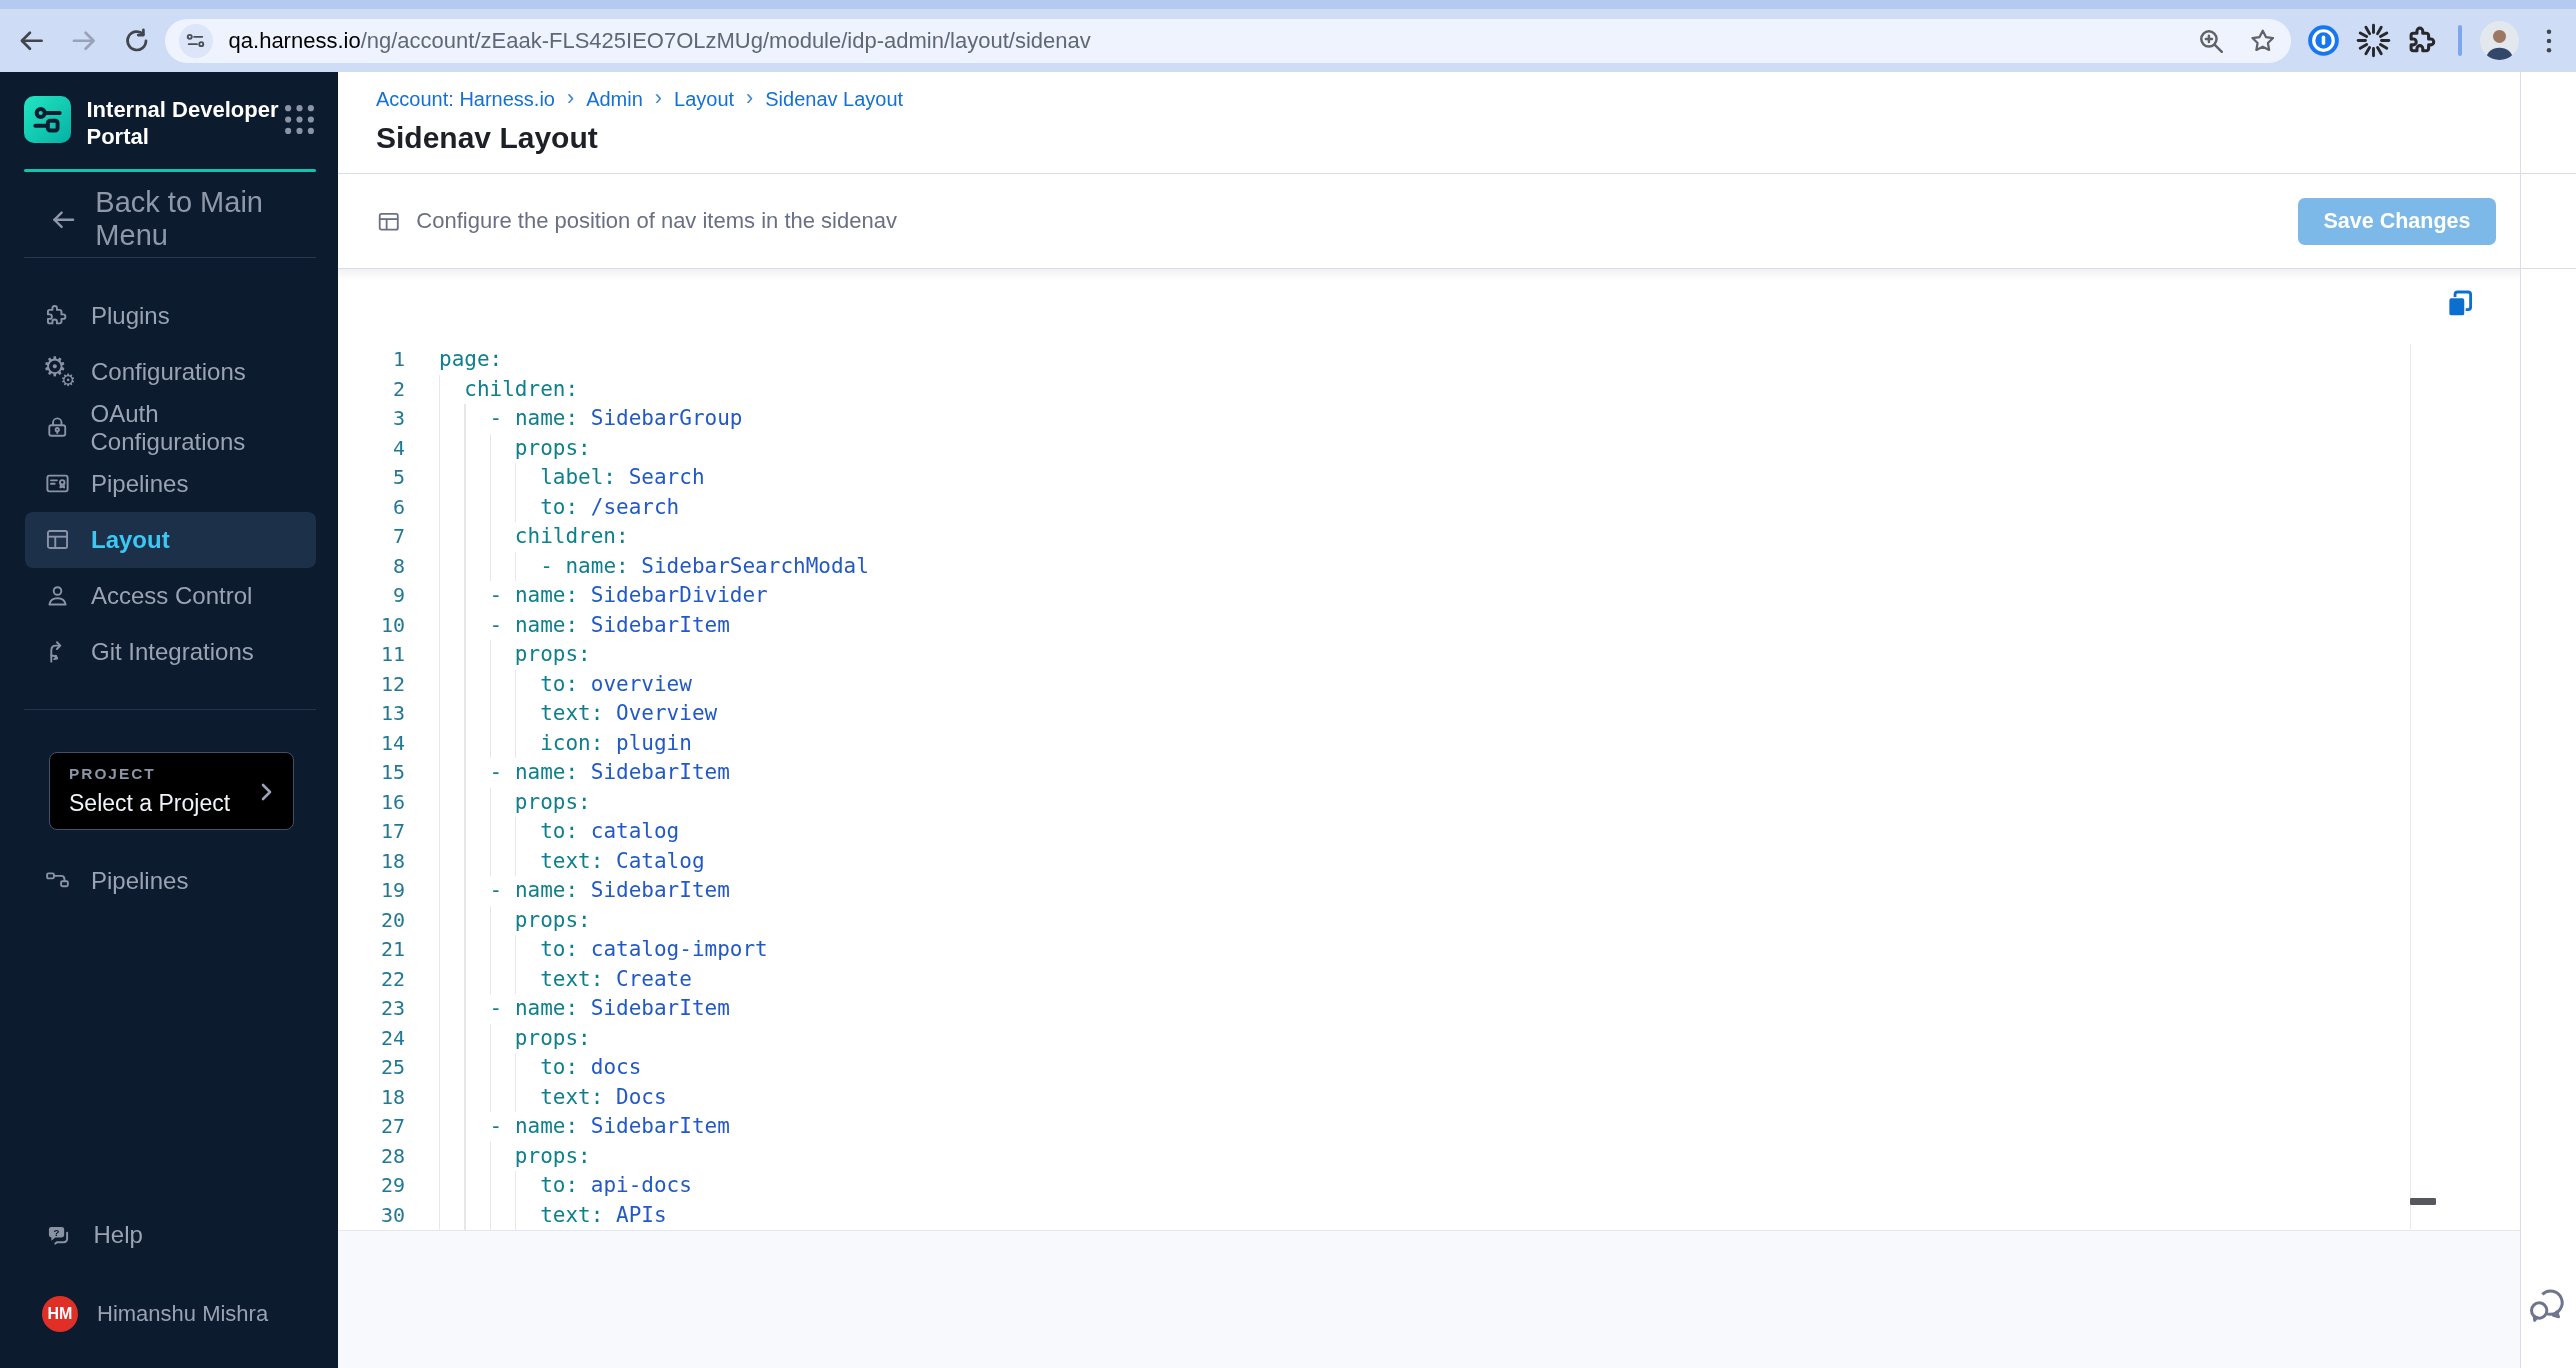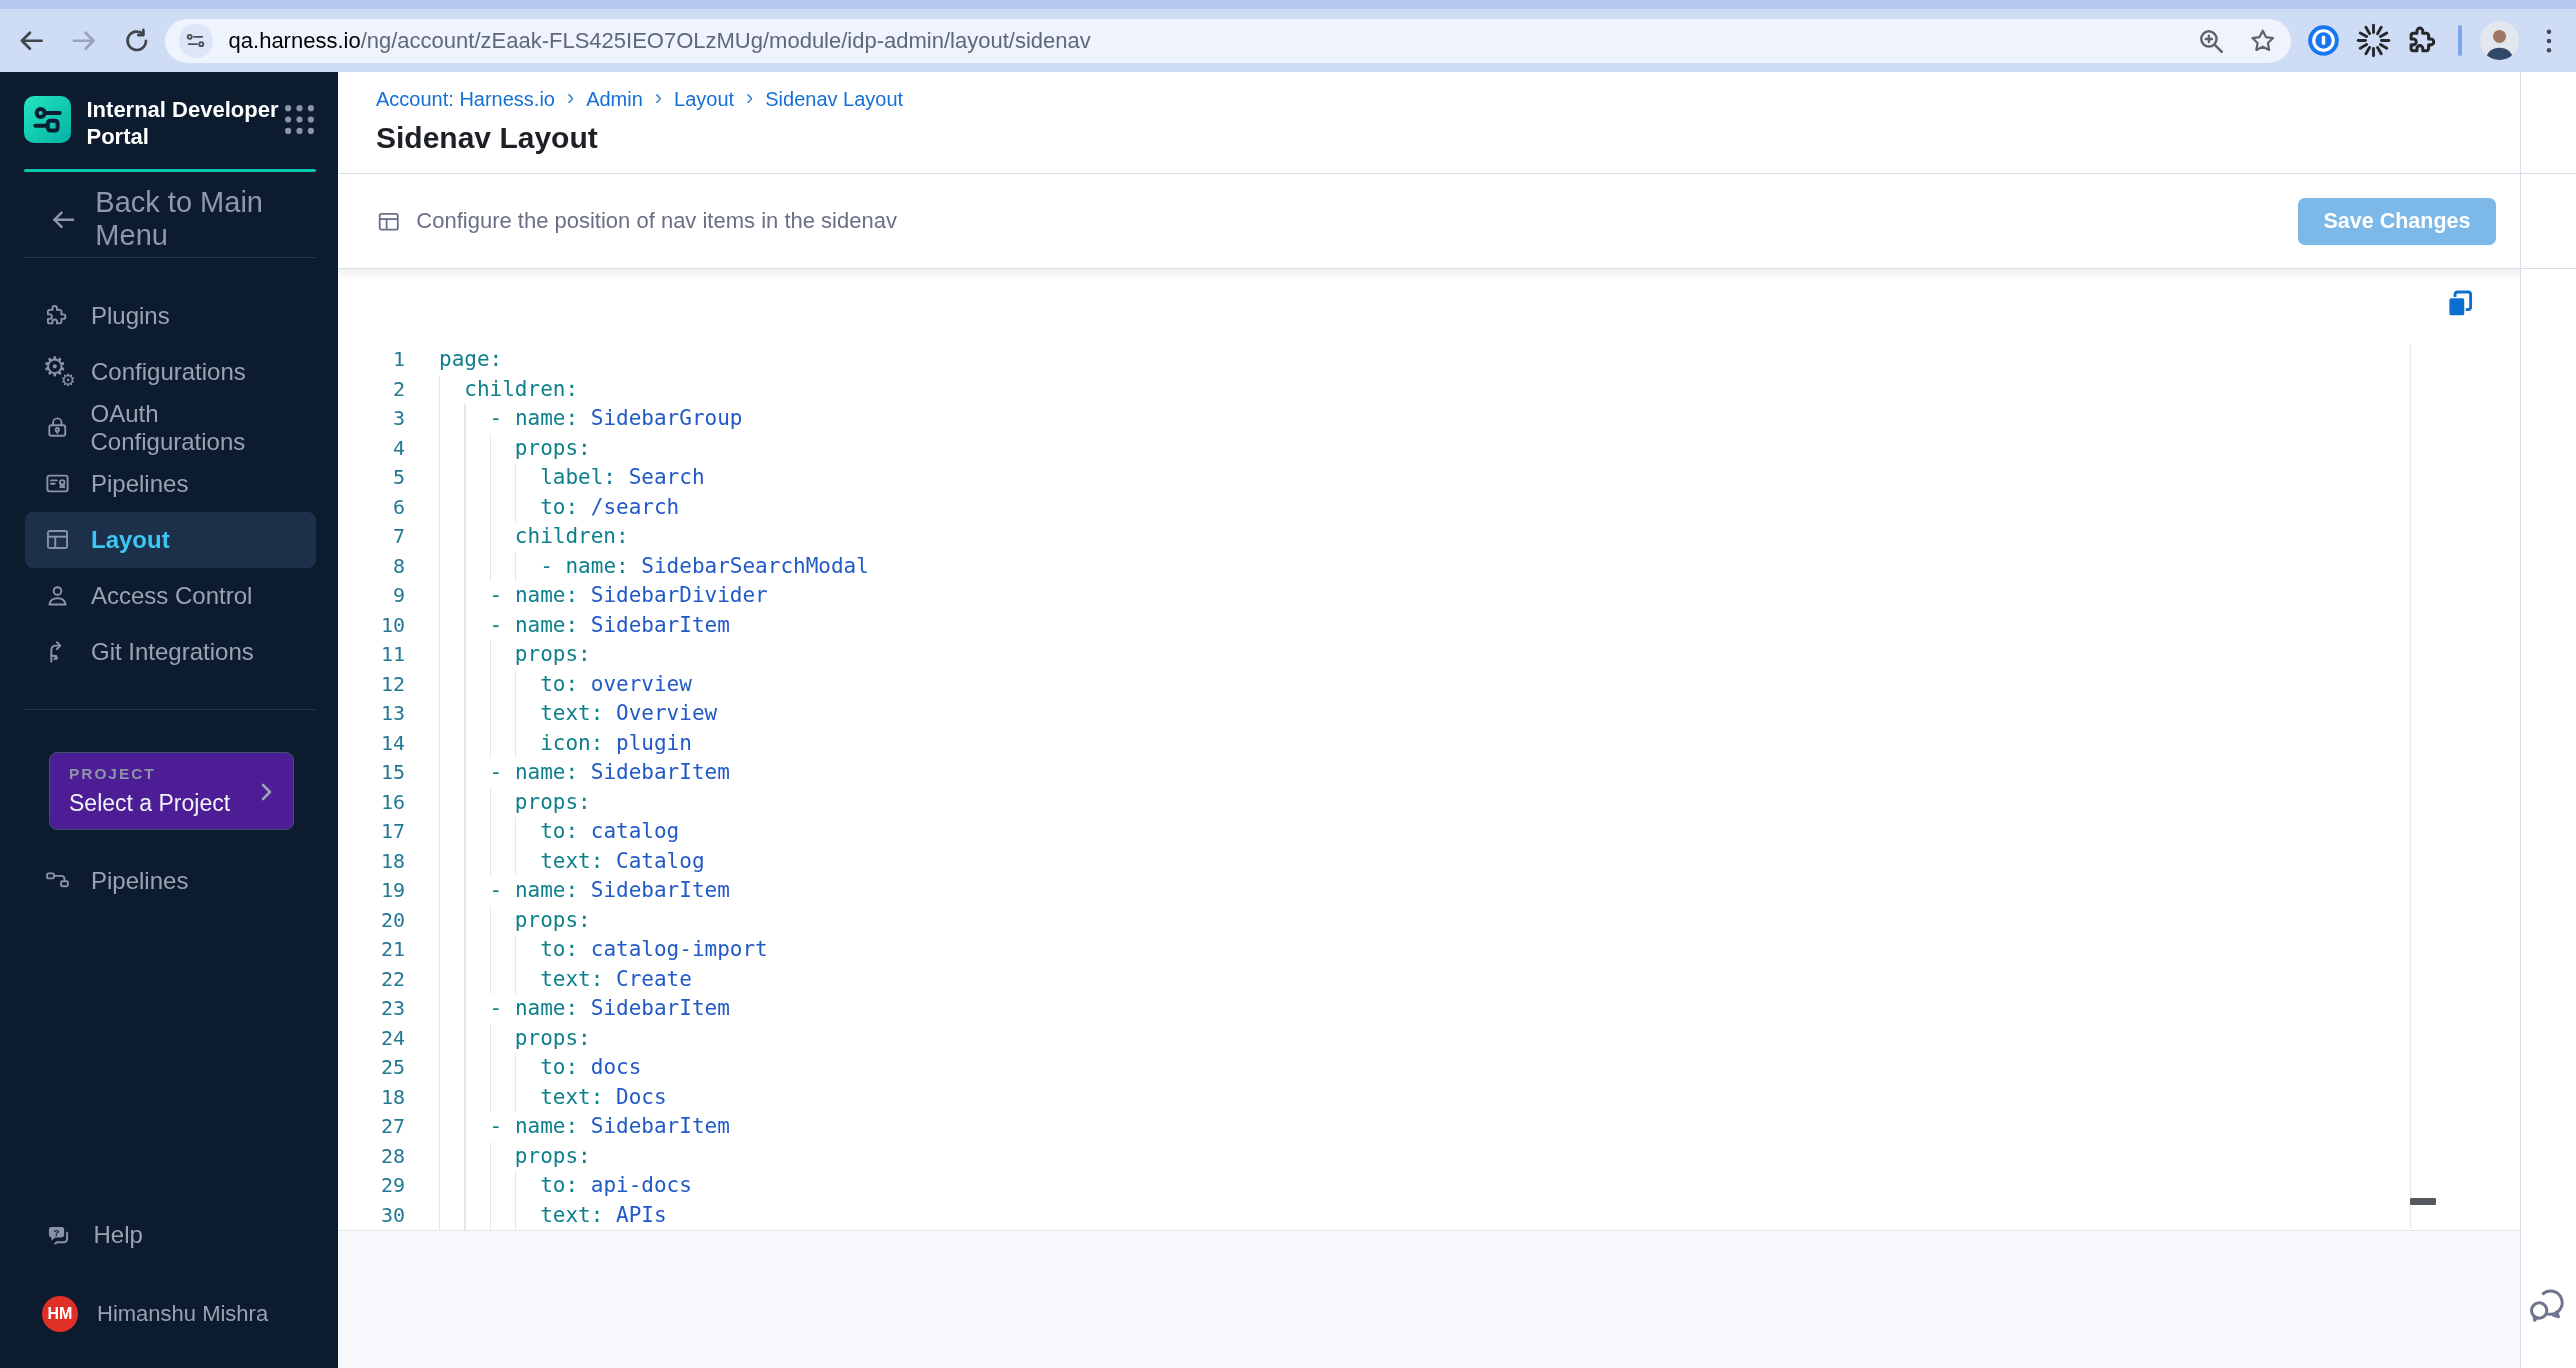--- a/index.html
+++ b/index.html
@@ -41,21 +41,21 @@
   .grid-ic{width:39px;height:39px;margin-top:4px;cursor:pointer}
   .teal-line{height:3.4px;background:var(--brand-teal);margin:19px 22px 0 23.5px;border-radius:2px}
   .back-row{display:flex;align-items:center;gap:17.5px;margin:27px 0 0 49px;font-size:29px;color:#8e98aa;height:40px;cursor:pointer}
   .soft-divider{height:1.3px;background:#273850;margin:17.5px 22px 0 23.5px;border-radius:4px}
   .soft-divider2{height:1.3px;background:#22334c;margin:29.5px 22px 0 23.5px}
   .nav{margin-top:29.5px;padding:0 22px 0 25px}
   .nav-item{display:flex;align-items:center;height:56px;border-radius:8px;padding-left:19px;gap:20px;cursor:pointer;color:#8a93a5}
   .nav-item.selected{background:var(--sidebar-selected-bg)}
   .nav-label{font-size:24px;color:var(--sidebar-text)}
   .nav-item.selected .nav-label{color:var(--sidebar-selected-text);font-weight:bold}
-  .project-card{margin:42px 44px 0 49px;height:78px;border:1.3px solid #42506a;border-radius:8px;background:#4c1d95;padding:12px 0 4px 19px;position:relative;cursor:pointer}
+  .project-card{margin:42px 44px 0 49px;height:78px;border:1.3px solid #42506a;border-radius:8px;background:#000000;padding:12px 0 4px 19px;position:relative;cursor:pointer}
   .project-label{font-size:15.4px;letter-spacing:2px;color:#8c95a7;font-weight:bold}
   .project-value{font-size:23px;color:#f0f3f7;margin-top:6.7px}
   .proj-chev{position:absolute;right:14.8px;top:27px}
   .pipelines-row{display:flex;align-items:center;gap:20px;height:40px;margin:31px 0 0 44px;cursor:pointer;color:#8a93a5}
   .side-spacer{flex:1}
   .help-row{display:flex;align-items:center;gap:20px;height:40px;margin:0 0 39px 44px;cursor:pointer;color:#8a93a5}
   .user-row{display:flex;align-items:center;gap:19px;height:40px;margin:0 0 34px 42px;cursor:pointer}
   .user-avatar{width:36px;height:36px;border-radius:50%;background:var(--avatar-red);color:#fff;font-weight:bold;font-size:16px;display:flex;align-items:center;justify-content:center}
   .user-name{font-size:22px;color:#99a2b3}
   

